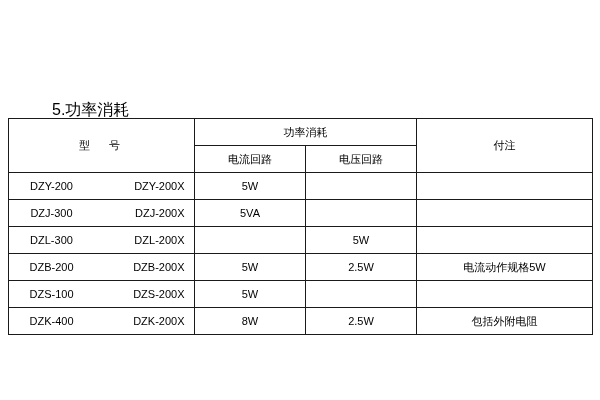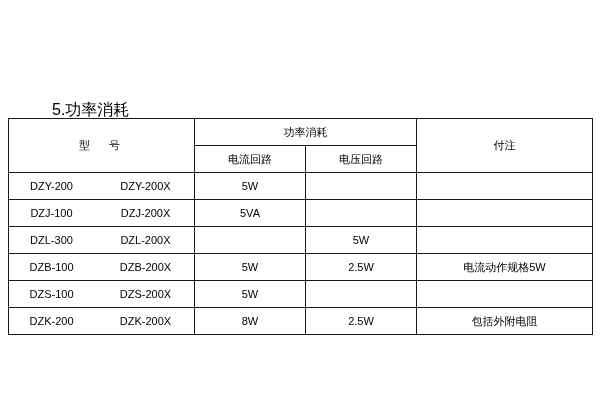--- a/index.html
+++ b/index.html
@@ -60,21 +60,21 @@
   .col-note  { width: 176px; }
 
   .model-cell {
     display: flex;
     justify-content: center;
     align-items: center;
     gap: 22px;
     height: 26px;
   }
   .model-a { display: inline-block; min-width: 66px; text-align: center; }
-  .model-b { display: inline-block; min-width: 78px; text-align: center; }
+  .model-b { display: inline-block; min-width: 78px; text-align: right; }
 
   .hdr-model {
     letter-spacing: 4px;
   }
 </style>
 </head>
 <body>
 
 <div class="page">
 
@@ -107,21 +107,21 @@
               <span class="model-b">DZY-200X</span>
             </div>
           </td>
           <td>5W</td>
           <td></td>
           <td></td>
         </tr>
         <tr>
           <td>
             <div class="model-cell">
-              <span class="model-a">DZJ-100</span>
+              <span class="model-a">DZJ-300</span>
               <span class="model-b">DZJ-200X</span>
             </div>
           </td>
           <td>5VA</td>
           <td></td>
           <td></td>
         </tr>
         <tr>
           <td>
             <div class="model-cell">
@@ -129,21 +129,21 @@
               <span class="model-b">DZL-200X</span>
             </div>
           </td>
           <td></td>
           <td>5W</td>
           <td></td>
         </tr>
         <tr>
           <td>
             <div class="model-cell">
-              <span class="model-a">DZB-100</span>
+              <span class="model-a">DZB-200</span>
               <span class="model-b">DZB-200X</span>
             </div>
           </td>
           <td>5W</td>
           <td>2.5W</td>
           <td>电流动作规格5W</td>
         </tr>
         <tr>
           <td>
             <div class="model-cell">
@@ -151,21 +151,21 @@
               <span class="model-b">DZS-200X</span>
             </div>
           </td>
           <td>5W</td>
           <td></td>
           <td></td>
         </tr>
         <tr>
           <td>
             <div class="model-cell">
-              <span class="model-a">DZK-200</span>
+              <span class="model-a">DZK-400</span>
               <span class="model-b">DZK-200X</span>
             </div>
           </td>
           <td>8W</td>
           <td>2.5W</td>
           <td>包括外附电阻</td>
         </tr>
       </tbody>
     </table>
   </div>

